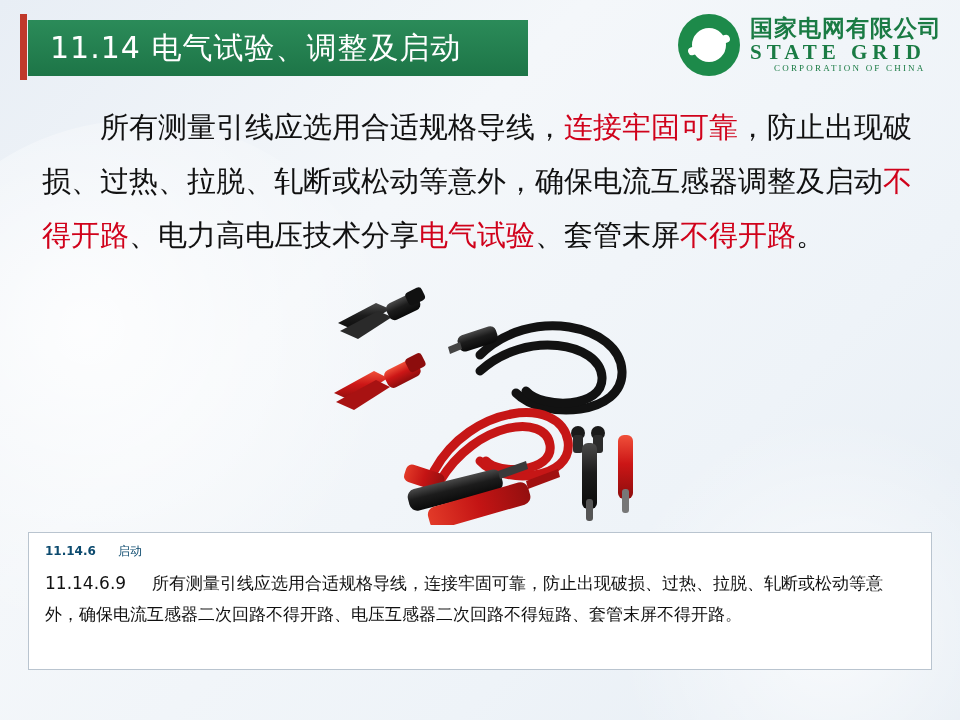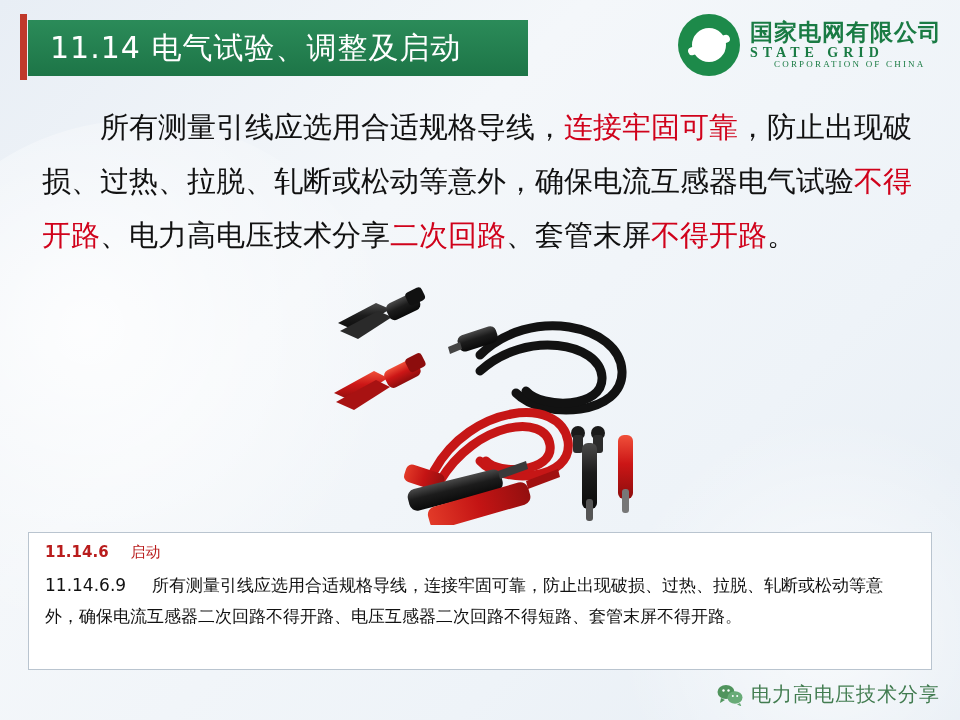--- a/index.html
+++ b/index.html
@@ -116,21 +116,21 @@
   }
   .logo-cn {
     color: #1a7b44;
     font-size: 23px;
     font-weight: bold;
     letter-spacing: 1px;
     font-family: "DejaVu Sans", "Liberation Sans", sans-serif;
   }
   .logo-en {
     color: #1a7b44;
-    font-size: 14px;
+    font-size: 21px;
     font-weight: bold;
     letter-spacing: 5px;
     font-family: "Liberation Serif", serif;
   }
   .logo-sub {
     color: #1a7b44;
     font-size: 9px;
     letter-spacing: 2.2px;
     font-family: "Liberation Serif", serif;
     margin-left: 24px;
@@ -169,22 +169,22 @@
     left: 28px;
     top: 532px;
     width: 904px;
     height: 138px;
     background: #ffffff;
     border: 1px solid #b9c4cf;
     box-sizing: border-box;
     padding: 10px 16px 0 16px;
   }
   .ref-title {
-    font-size: 15px;
-    color: #b91c1c;
+    font-size: 12px;
+    color: #0c4a6e;
     font-weight: bold;
     font-family: "DejaVu Sans", "Liberation Sans", sans-serif;
     margin-bottom: 8px;
   }
   .ref-title .ref-title-sub {
     font-weight: normal;
   }
   .ref-title .ref-title-gap {
     display: inline-block;
     width: 22px;
@@ -238,21 +238,21 @@
   <div class="logo-block">
     <div class="logo-mark"></div>
     <div class="logo-text">
       <div class="logo-cn">国家电网有限公司</div>
       <div class="logo-en">STATE GRID</div>
       <div class="logo-sub">CORPORATION OF CHINA</div>
     </div>
   </div>
 
   <div class="body-text">
-    <span class="indent"></span><span>所有测量引线应选用合适规格导线，</span><span class="hl">连接牢固可靠</span><span>，防止</span><span>出现破损、过热、拉脱、轧断或松动等意外，确保电流互感器</span><span>电气试验</span><span class="hl">不得开路</span><span>、电力高电压技术分享</span><span class="hl">二次回路</span><span>、套管末屏</span><span class="hl">不得开路</span><span>。</span>
+    <span class="indent"></span><span>所有测量引线应选用合适规格导线，</span><span class="hl">连接牢固可靠</span><span>，防止</span><span>出现破损、过热、拉脱、轧断或松动等意外，确保电流互感器</span><span>调整及启动</span><span class="hl">不得开路</span><span>、电力高电压技术分享</span><span class="hl">电气试验</span><span>、套管末屏</span><span class="hl">不得开路</span><span>。</span>
   </div>
 
   <div class="lead-figure">
     <svg width="330" height="240" viewBox="0 0 330 240" xmlns="http://www.w3.org/2000/svg">
       <defs>
         <linearGradient id="blkGrad" x1="0" y1="0" x2="0" y2="1">
           <stop offset="0%" stop-color="#4a4a4a"></stop>
           <stop offset="45%" stop-color="#1c1c1c"></stop>
           <stop offset="100%" stop-color="#0a0a0a"></stop>
         </linearGradient>
@@ -329,29 +329,14 @@
 
   <div class="ref-box">
     <div class="ref-title">
       <span>11.14.6</span><span class="ref-title-gap"></span><span class="ref-title-sub">启动</span>
     </div>
     <div class="ref-body">
       <span>11.14.6.9</span><span class="ref-gap"></span><span>所有测量引线应选用合适规格导线，连接牢固可靠，防止出现破损、过热、拉脱、轧断或松动等意外，确保电流互感器二次回路不得开路、电压互感器二次回路不得短路、套管末屏不得开路。</span>
     </div>
   </div>
 
-  <div class="watermark">
-    <span class="wm-icon">
-      <svg width="26" height="22" viewBox="0 0 26 22" xmlns="http://www.w3.org/2000/svg">
-        <ellipse cx="9" cy="8" rx="8.5" ry="7" fill="#3f8a4d"></ellipse>
-        <path d="M4 14 L3 19 L8 16 Z" fill="#3f8a4d"></path>
-        <ellipse cx="18" cy="13.5" rx="7.5" ry="6.2" fill="#5aa46a"></ellipse>
-        <path d="M23 19 L24.5 22.5 L20 20.5 Z" fill="#5aa46a"></path>
-        <circle cx="6.5" cy="6.5" r="1.2" fill="#ffffff"></circle>
-        <circle cx="11.5" cy="6.5" r="1.2" fill="#ffffff"></circle>
-        <circle cx="15.8" cy="12" r="1" fill="#ffffff"></circle>
-        <circle cx="20.2" cy="12" r="1" fill="#ffffff"></circle>
-      </svg>
-    </span>
-    <span class="wm-text">电力高电压技术分享</span>
-  </div>
 
 </div>
 
 </body></html>

